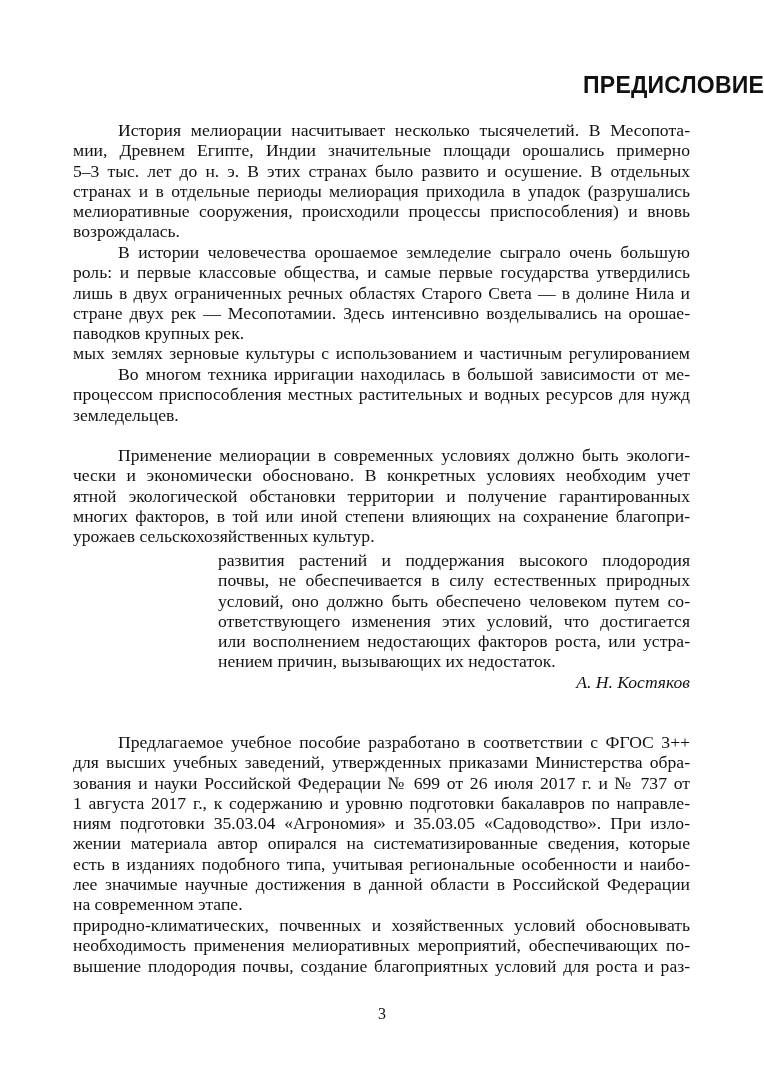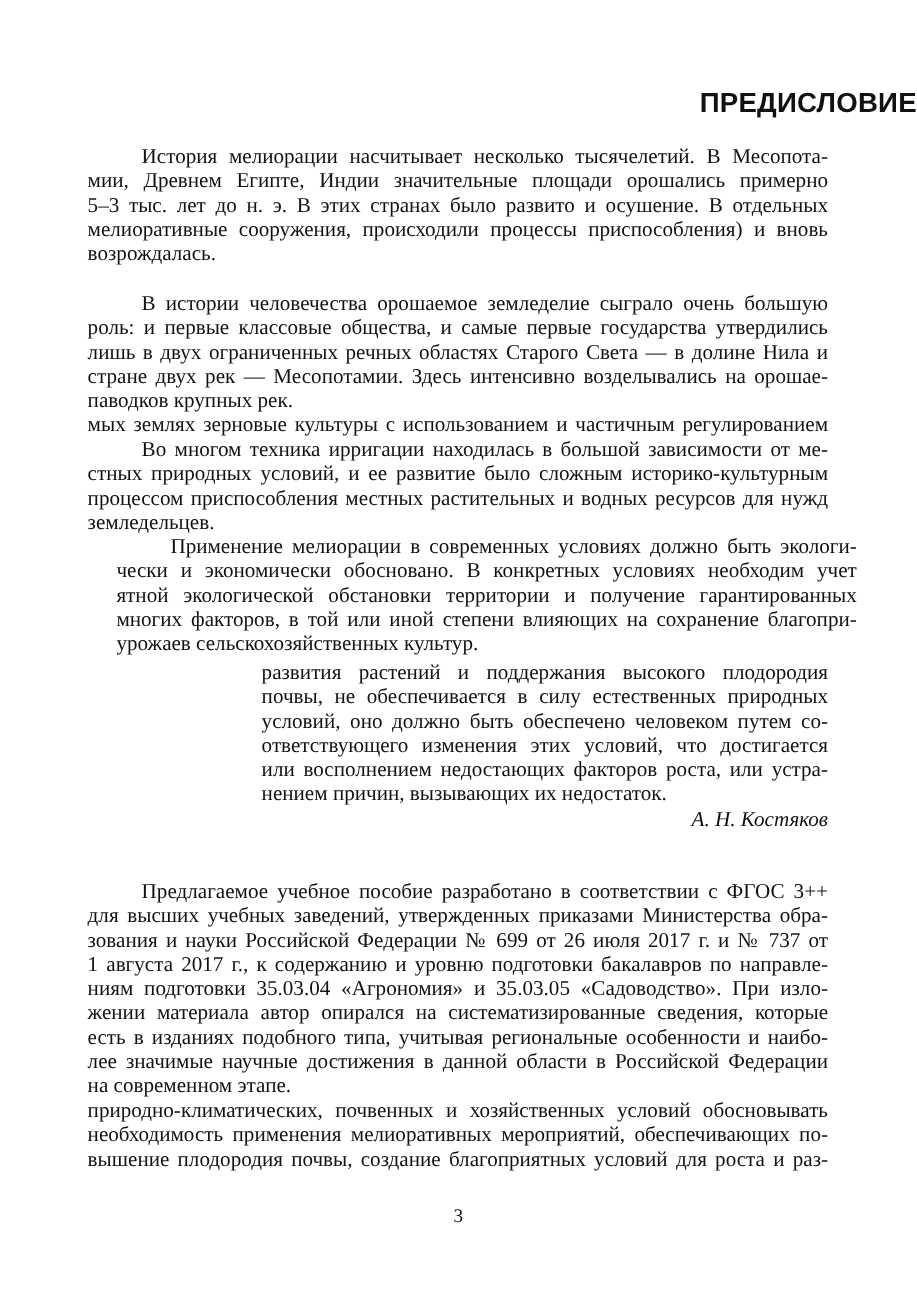--- a/index.html
+++ b/index.html
@@ -38,41 +38,41 @@
 <body>
 
 <div class="page">
 
   <div class="title">ПРЕДИСЛОВИЕ</div>
 
   <div class="block" style="top:120px;">
     <span class="line indent">История мелиорации насчитывает несколько тысячелетий. В Месопота-</span>
     <span class="line">мии, Древнем Египте, Индии значительные площади орошались примерно</span>
     <span class="line">5–3 тыс. лет до н. э. В этих странах было развито и осушение. В отдельных</span>
+    <span class="line">странах и в отдельные периоды мелиорация приходила в упадок (разрушались</span>
     <span class="line">мелиоративные сооружения, происходили процессы приспособления) и вновь</span>
     <span class="line last">возрождалась.</span>
   </div>
 
   <div class="block" style="top:242px;">
     <span class="line indent">В истории человечества орошаемое земледелие сыграло очень большую</span>
     <span class="line">роль: и первые классовые общества, и самые первые государства утвердились</span>
     <span class="line">лишь в двух ограниченных речных областях Старого Света — в долине Нила и</span>
     <span class="line">стране двух рек — Месопотамии. Здесь интенсивно возделывались на орошае-</span>
     <span class="line last">паводков крупных рек.</span>
     <span class="line">мых землях зерновые культуры с использованием и частичным регулированием</span>
   </div>
 
   <div class="block" style="top:364px;">
     <span class="line indent">Во многом техника ирригации находилась в большой зависимости от ме-</span>
-    <span class="line">стных природных условий, и ее развитие было сложным историко-культурным</span>
     <span class="line">процессом приспособления местных растительных и водных ресурсов для нужд</span>
     <span class="line last">земледельцев.</span>
   </div>
 
-  <div class="block" style="top:445px;margin-left:24px;">
+  <div class="block" style="top:445px;">
     <span class="line indent">Применение мелиорации в современных условиях должно быть экологи-</span>
     <span class="line">чески и экономически обосновано. В конкретных условиях необходим учет</span>
     <span class="line">ятной экологической обстановки территории и получение гарантированных</span>
     <span class="line">многих факторов, в той или иной степени влияющих на сохранение благопри-</span>
     <span class="line last">урожаев сельскохозяйственных культур.</span>
   </div>
 
   <div class="quote" style="top:550px;">
     <span class="line">развития растений и поддержания высокого плодородия</span>
     <span class="line">почвы, не обеспечивается в силу естественных природных</span>

